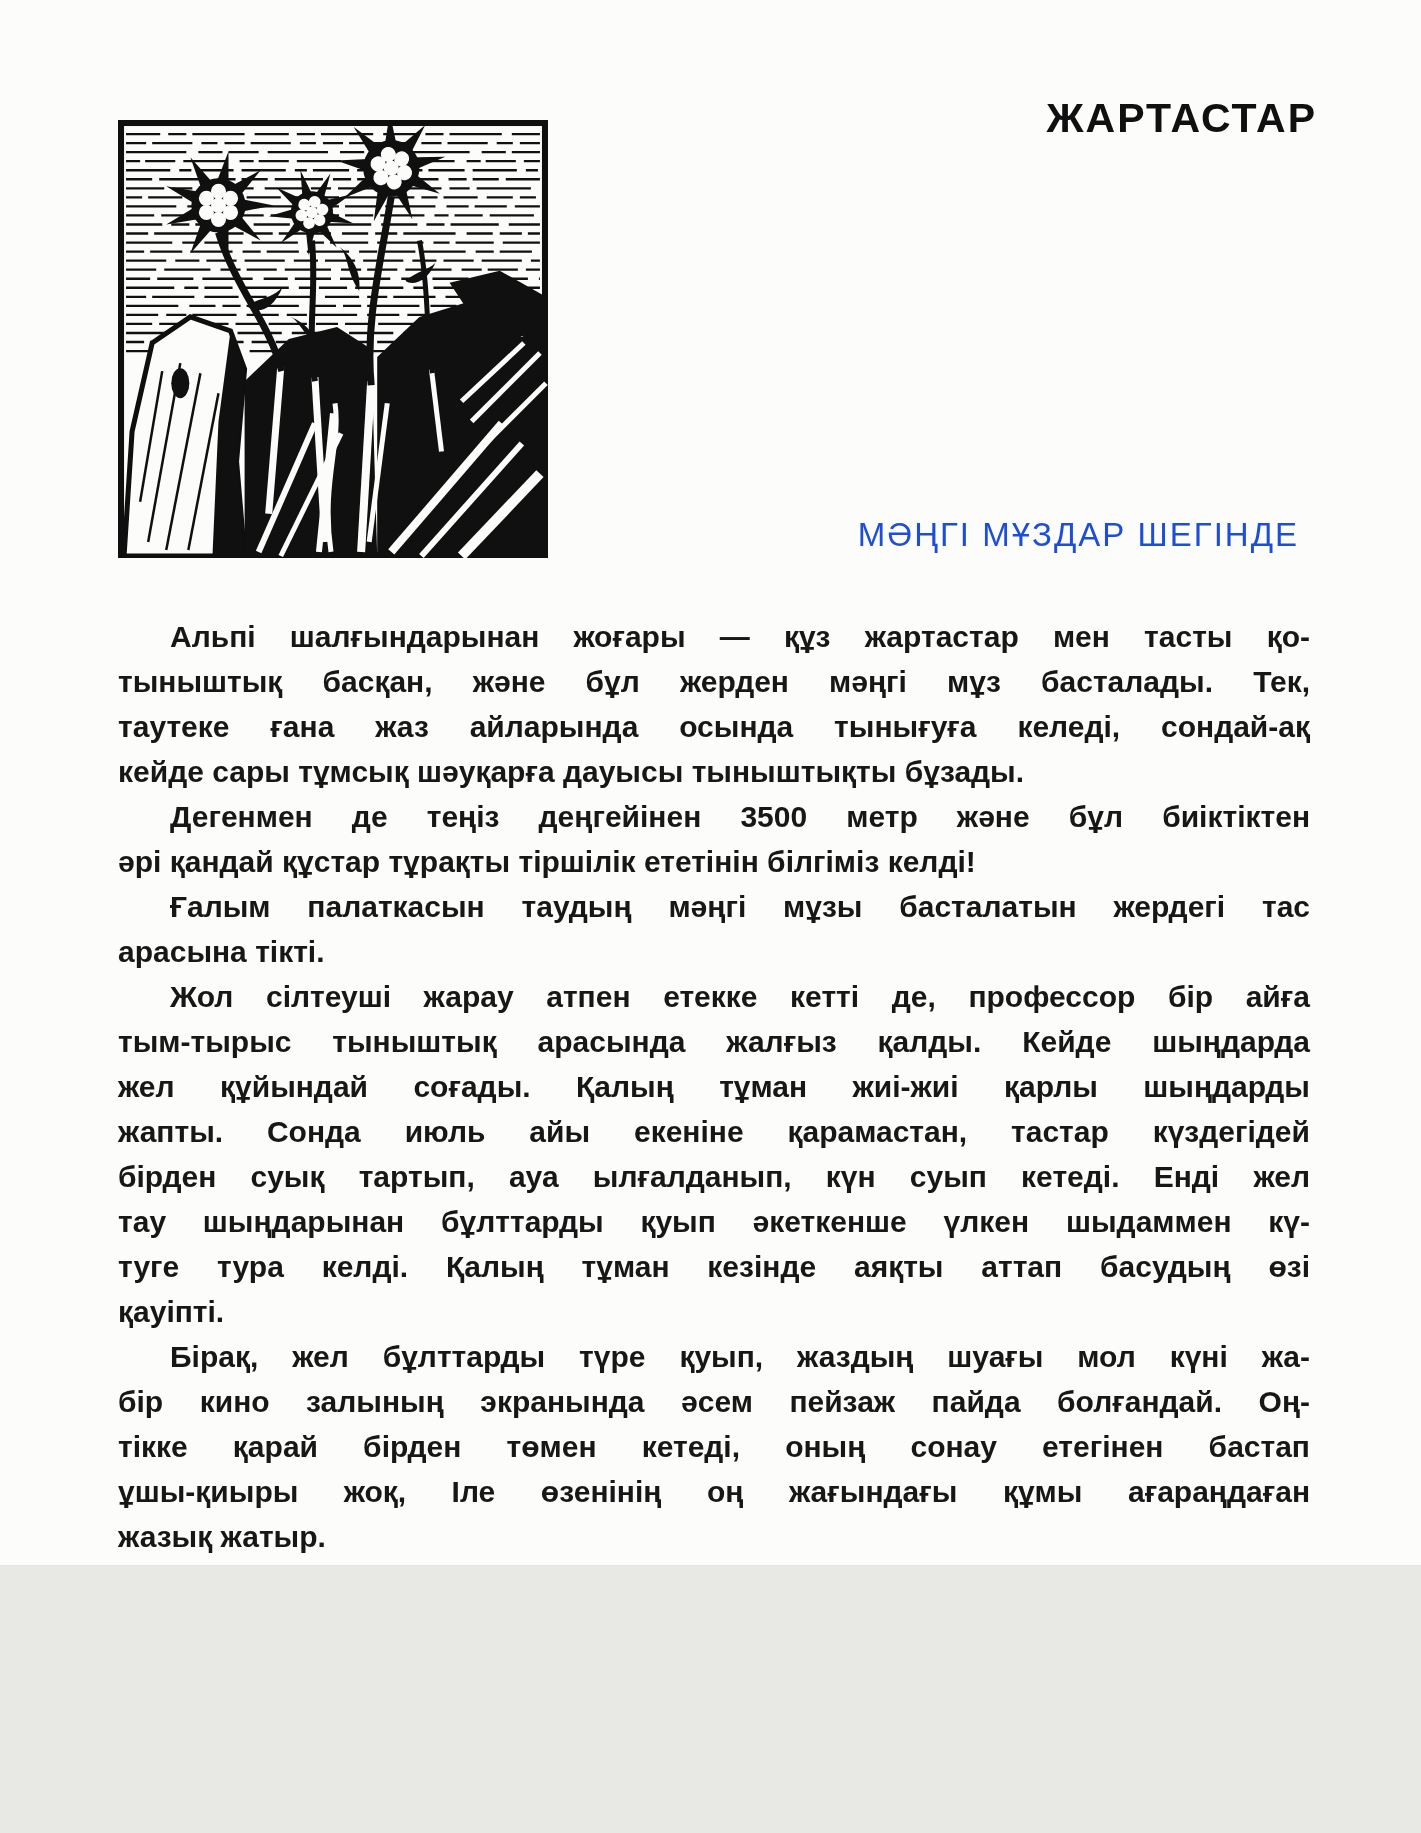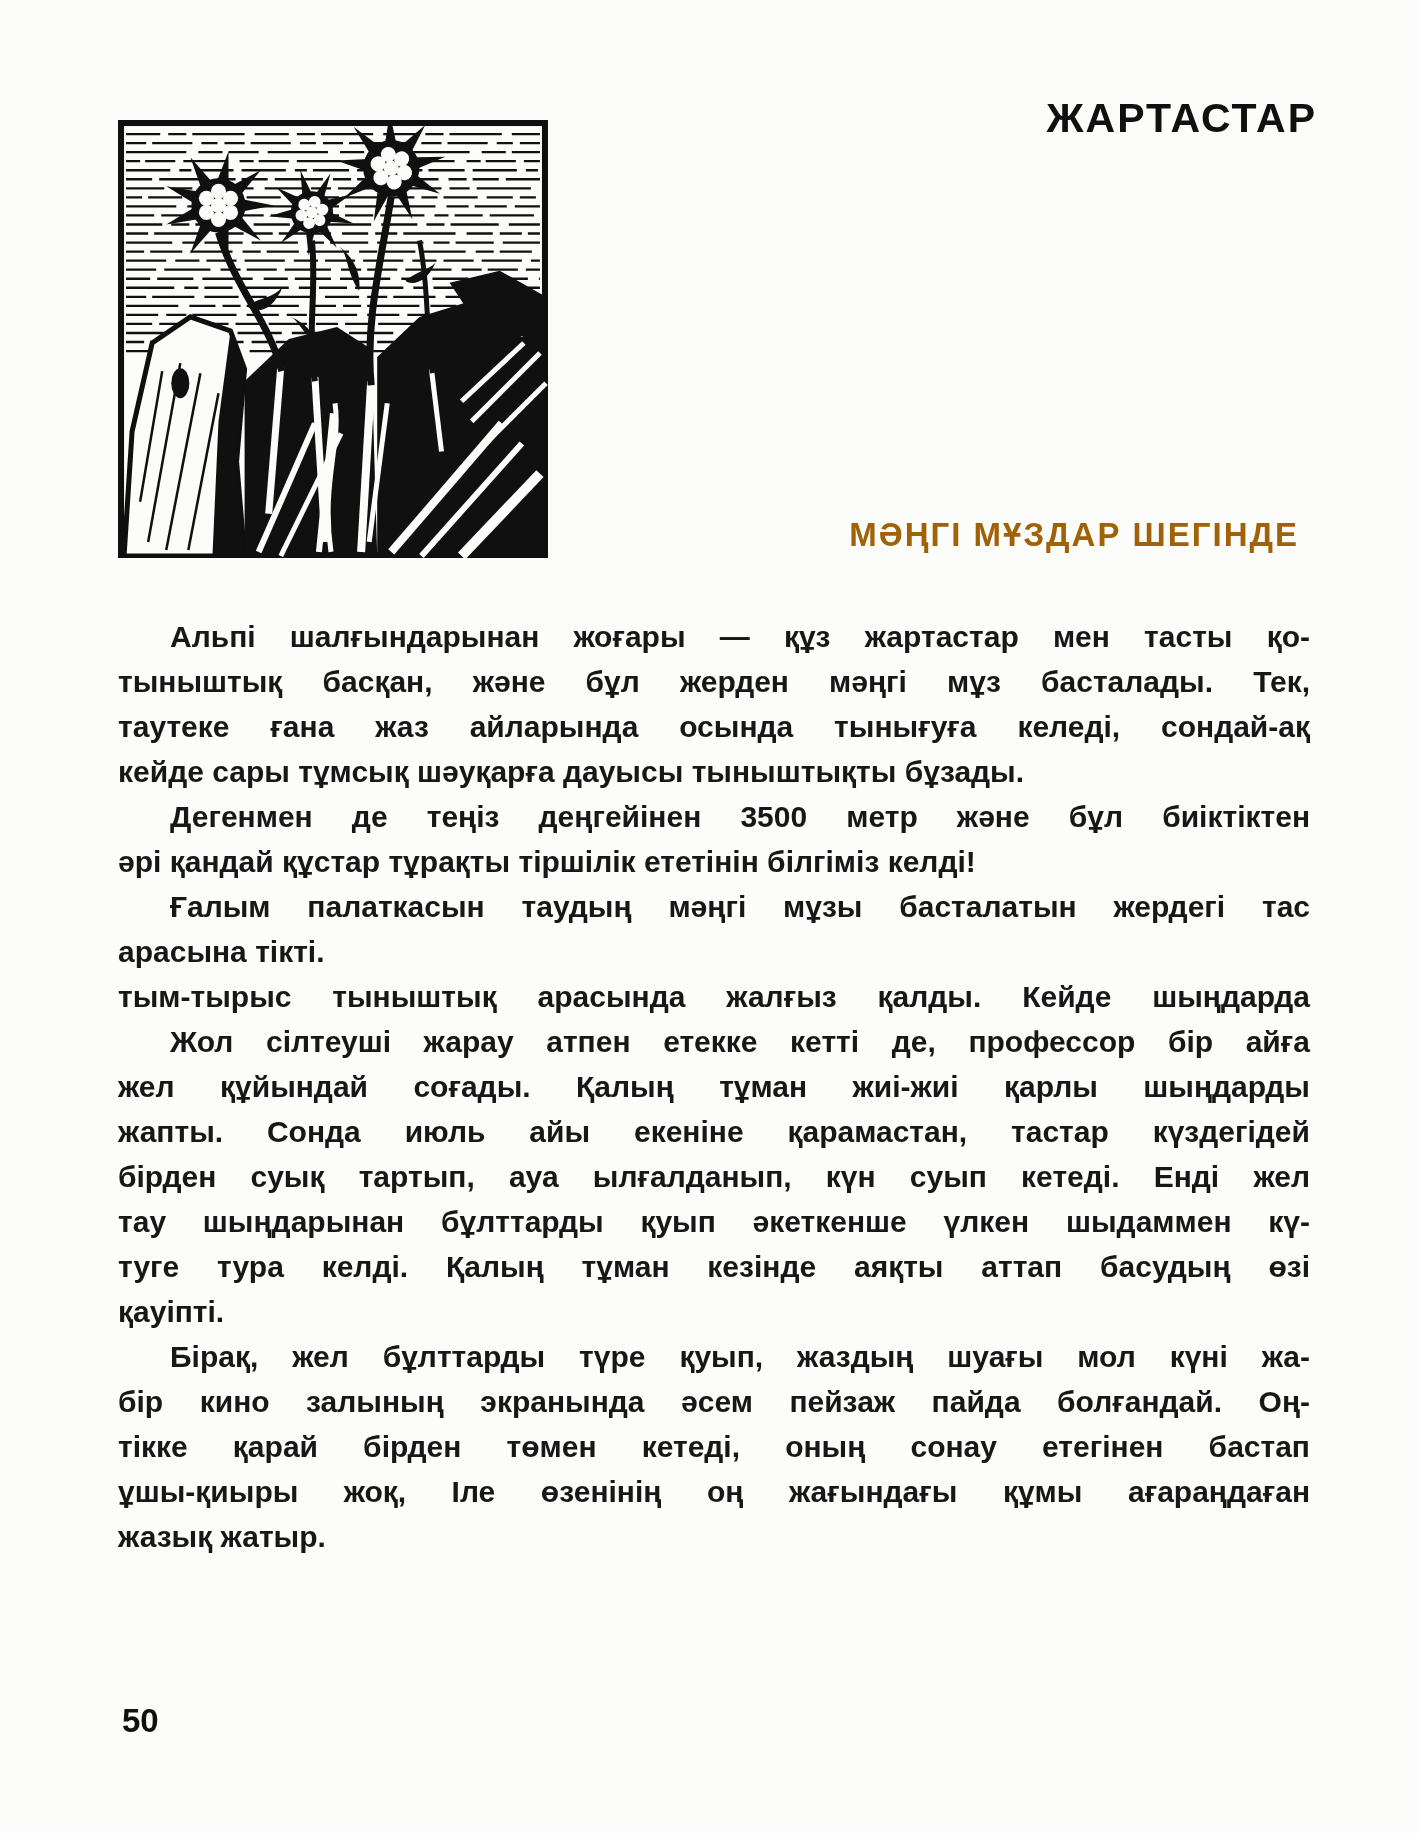--- a/index.html
+++ b/index.html
@@ -1,40 +1,40 @@
 <!DOCTYPE html>
 <html><head>
 <meta charset="utf-8">
 <style>
   html,body { margin:0; padding:0; background:#e8e8e4; }
   .page {
     position:relative;
-    width:1421px; height:1833px;
+    width:1421px; height:1565px;
     margin:0 auto;
     background:#fcfcfa;
     color:#141414;
     font-family:"Liberation Sans", sans-serif;
     overflow:hidden;
   }
   .illustration {
     position:absolute; left:118px; top:120px;
     width:430px; height:438px;
   }
   .illustration svg { display:block; width:100%; height:100%; }
   .title {
     position:absolute; top:98px; right:104px;
     margin:0;
     font-size:41px; font-weight:700; letter-spacing:2px;
     line-height:1; color:#101010;
   }
   .subtitle {
     position:absolute; top:518px; right:122px;
     margin:0;
-    font-size:33px; font-weight:700; letter-spacing:2px;
-    line-height:1; color:#a16207;
+    font-size:33px; font-weight:400; letter-spacing:2px;
+    line-height:1; color:#1d4ed8;
   }
   .body-text {
     position:absolute; left:118px; top:614px; width:1192px;
     font-size:30px; font-weight:700; color:#171717;
   }
   .pline {
     height:45px; line-height:45px;
     text-align:justify; text-align-last:justify;
     white-space:normal;
   }
@@ -214,22 +214,22 @@
 
   <div class="body-text">
       <div class="pline pfirst">Альпі шалғындарынан жоғары — құз жартастар мен тасты қо-</div>
       <div class="pline">тыныштық басқан, және бұл жерден мәңгі мұз басталады. Тек,</div>
       <div class="pline">таутеке ғана жаз айларында осында тынығуға келеді, сондай-ақ</div>
       <div class="pline plast">кейде сары тұмсық шәуқарға дауысы тыныштықты бұзады.</div>
       <div class="pline pfirst">Дегенмен де теңіз деңгейінен 3500 метр және бұл биіктіктен</div>
       <div class="pline plast">әрі қандай құстар тұрақты тіршілік ететінін білгіміз келді!</div>
       <div class="pline pfirst">Ғалым палаткасын таудың мәңгі мұзы басталатын жердегі тас</div>
       <div class="pline plast">арасына тікті.</div>
+      <div class="pline pfirst">Жол сілтеуші жарау атпен етекке кетті де, профессор бір айға</div>
       <div class="pline">тым-тырыс тыныштық арасында жалғыз қалды. Кейде шыңдарда</div>
-      <div class="pline pfirst">Жол сілтеуші жарау атпен етекке кетті де, профессор бір айға</div>
       <div class="pline">жел құйындай соғады. Қалың тұман жиі-жиі қарлы шыңдарды</div>
       <div class="pline">жапты. Сонда июль айы екеніне қарамастан, тастар күздегідей</div>
       <div class="pline">бірден суық тартып, ауа ылғалданып, күн суып кетеді. Енді жел</div>
       <div class="pline">тау шыңдарынан бұлттарды қуып әкеткенше үлкен шыдаммен кү-</div>
       <div class="pline">туге тура келді. Қалың тұман кезінде аяқты аттап басудың өзі</div>
       <div class="pline plast">қауіпті.</div>
       <div class="pline pfirst">Бірақ, жел бұлттарды түре қуып, жаздың шуағы мол күні жа-</div>
       <div class="pline">бір кино залының экранында әсем пейзаж пайда болғандай. Оң-</div>
       <div class="pline">тікке қарай бірден төмен кетеді, оның сонау етегінен бастап</div>
       <div class="pline">ұшы-қиыры жоқ, Іле өзенінің оң жағындағы құмы ағараңдаған</div>

